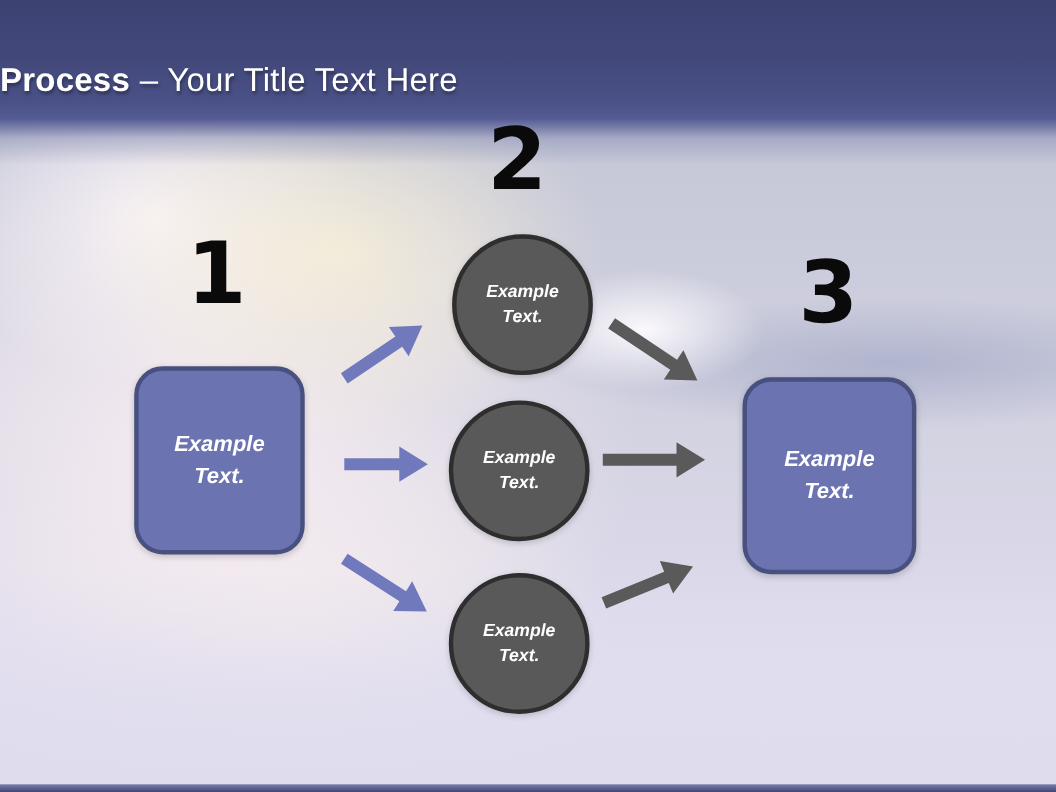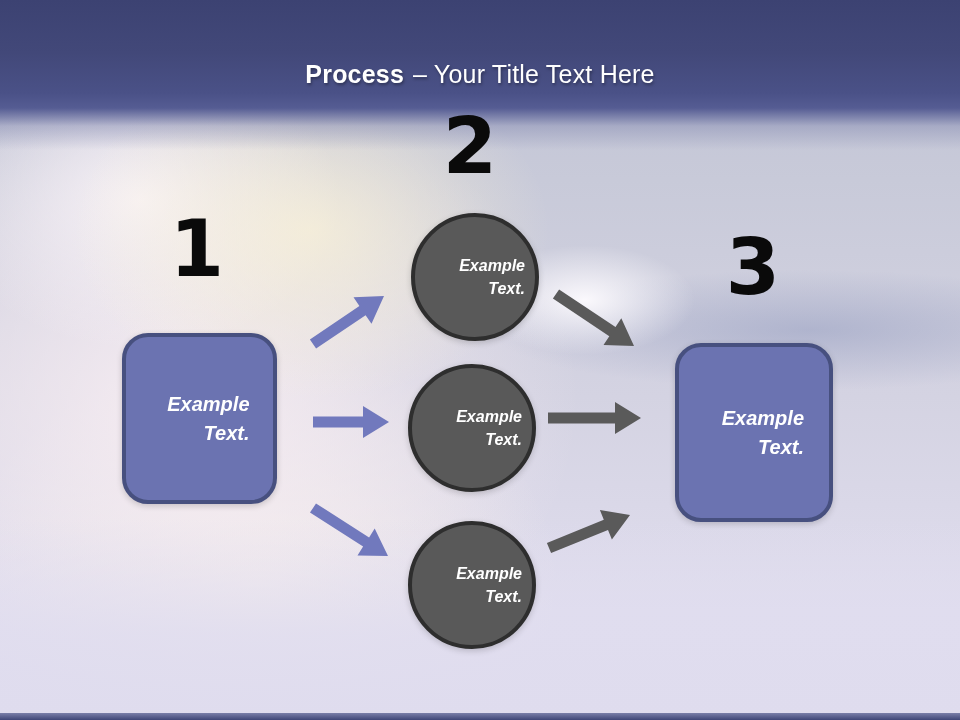--- a/index.html
+++ b/index.html
@@ -26,37 +26,37 @@
     position:absolute;top:0;left:0;width:100%;height:150px;
     background:linear-gradient(to bottom,
       #3C4272 0%, #424879 35%, #4A5187 62%, #555C93 72%,
       rgba(130,135,175,0.45) 84%, rgba(226,223,240,0) 100%);
   }
   .bottom-strip{
     position:absolute;left:0;bottom:0;width:100%;height:7px;
     background:linear-gradient(to bottom,#7A7FA9,#3F4677);
   }
   .title{
-    position:absolute;top:56px;left:0;width:100%;text-align:center;
-    color:#FFFFFF;font-size:25px;line-height:36px;letter-spacing:0.2px;
+    position:absolute;top:56px;left:0;width:100%;text-align:left;
+    color:#FFFFFF;font-size:30px;line-height:36px;letter-spacing:0.2px;
     text-shadow:1px 2px 3px rgba(0,0,0,0.35);
   }
   .title .bold{font-weight:700;}
   .title .rest{font-weight:400;margin-left:9px;}
   .num{
     position:absolute;width:78px;text-align:center;
     font-family:"DejaVu Sans",sans-serif;font-weight:700;
     font-size:78px;line-height:1;color:#0A0A0A;
   }
   .num1{left:158px;top:210px;}
   .num2{left:431px;top:107px;}
   .num3{left:714px;top:228px;}
   .shape{
     position:absolute;display:flex;align-items:center;justify-content:center;
-    text-align:right;color:#FFFFFF;font-weight:700;font-style:italic;
+    text-align:center;color:#FFFFFF;font-weight:700;font-style:italic;
     box-shadow:0 2px 6px rgba(0,0,0,0.18);
   }
   .rect{
     background:#6B73B1;border:4px solid #47507F;border-radius:26px;
     font-size:20px;line-height:29px;
   }
   .rect-left{left:122px;top:333px;width:147px;height:163px;}
   .rect-right{left:675px;top:343px;width:150px;height:171px;}
   .circle{
     background:#595959;border:4px solid #2E2E2E;border-radius:50%;

